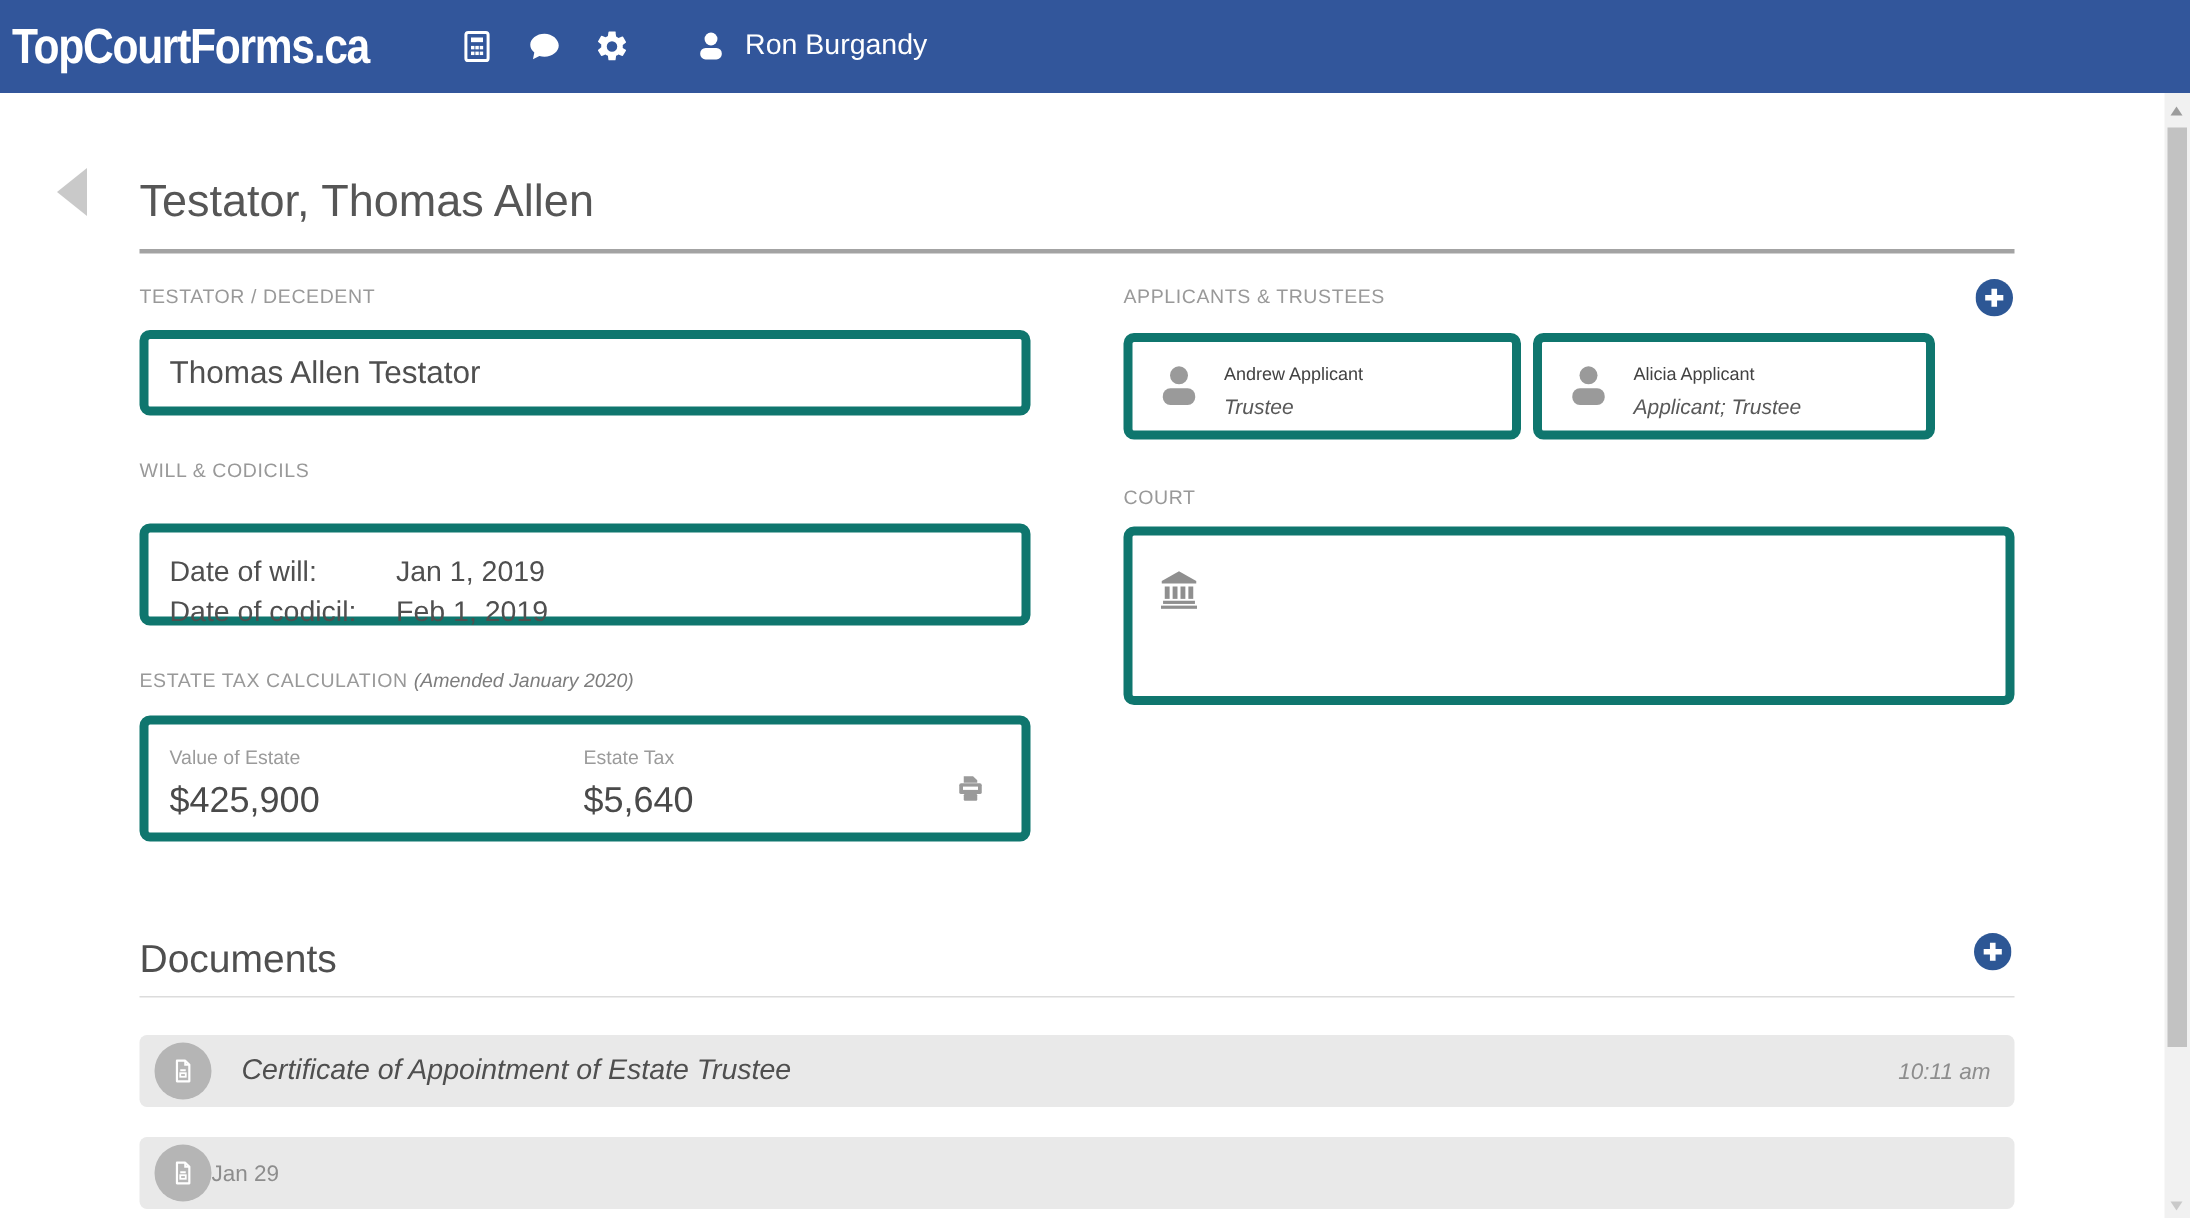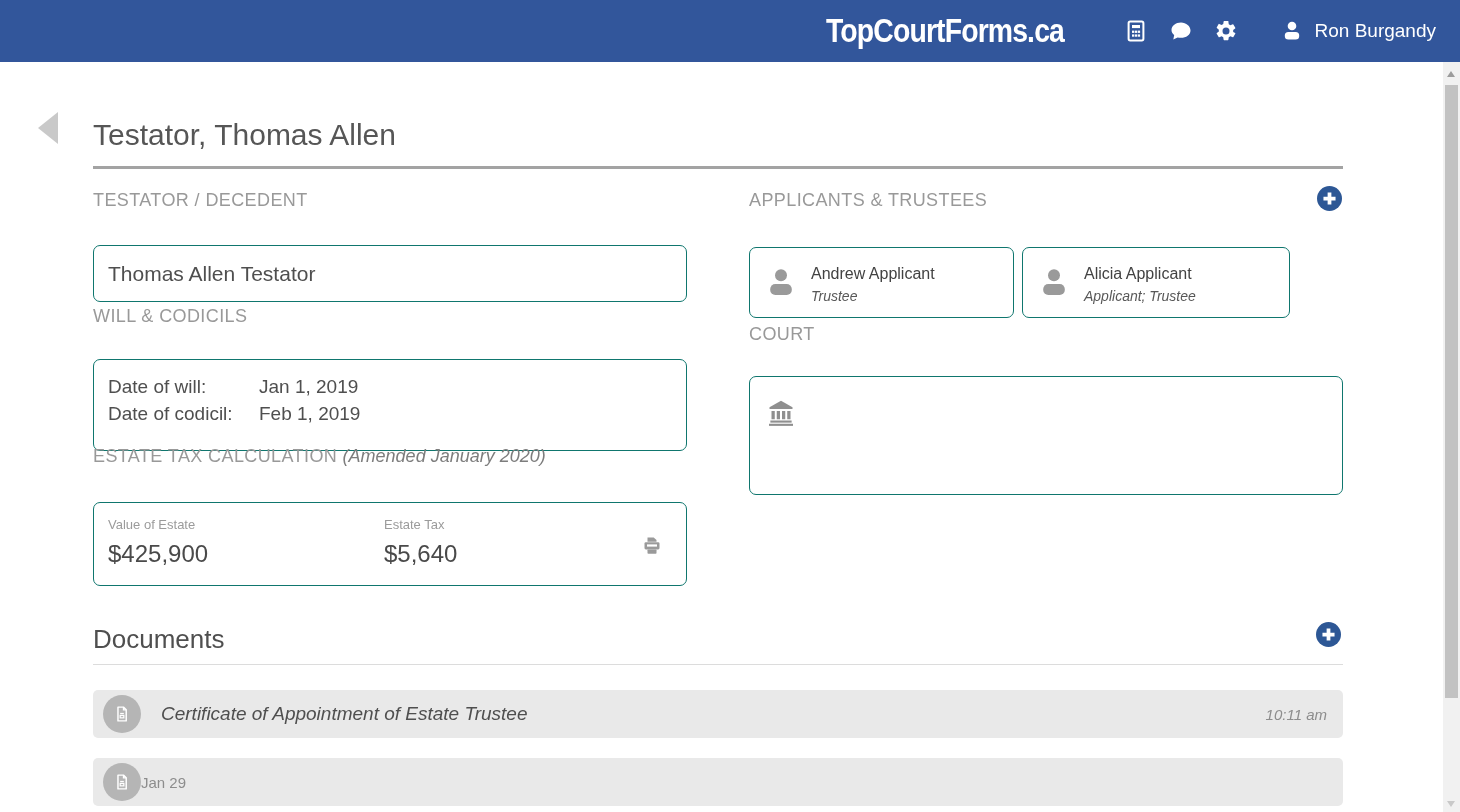--- a/index.html
+++ b/index.html
@@ -8,21 +8,21 @@
     background: #ffffff;
     font-family: "Liberation Sans", "DejaVu Sans", sans-serif;
     overflow: hidden;
     position: relative;
   }
 
   
   .app-header {
     position: absolute; top: 0; left: 0; width: 1460px; height: 62px;
     background: #32569b;
-    display: flex; align-items: center; justify-content: flex-end;
+    display: flex; align-items: center; justify-content: flex-start;
     padding: 0 24px 0 8px;
   }
   .brand {
     color: #fff; font-size: 33px; font-weight: 700; letter-spacing: -1px;
     transform: scaleX(0.86); transform-origin: left center;
     white-space: nowrap; cursor: pointer;
   }
   .header-right { display: flex; align-items: center; }
   .hicon { width: 24px; height: 24px; margin-left: 21px; cursor: pointer; display: block; }
   .hicon svg { width: 100%; height: 100%; display: block; }
@@ -53,36 +53,36 @@
     border-top: 16px solid transparent; border-bottom: 16px solid transparent;
     border-right: 20px solid #c9c9c9;
   }
   .page-title-wrap {
     position: absolute; left: 93px; top: 118px; width: 1250px;
     border-bottom: 3px solid #a3a3a3; padding-bottom: 14px;
   }
   .page-title { font-size: 30px; color: #565656; font-weight: 400; }
 
   .section-label {
-    position: absolute; font-size: 18px; color: #999999; letter-spacing: 0.4px; text-align: right;
+    position: absolute; font-size: 13px; color: #999999; letter-spacing: 0.4px; text-align: right;
   }
   .section-label .note { font-style: italic; color: #7d7d7d; text-transform: none; letter-spacing: 0; }
 
   .card {
     position: absolute; background: #fff;
-    border: 1px solid #0f766e; border-radius: 7px; margin-top: 25px;
+    border: 6px solid #0f766e; border-radius: 7px;
   }
 
   
   .testator-card { left: 93px; top: 220px; width: 594px; height: 57px;
     display: flex; align-items: center; padding-left: 14px; cursor: text; }
   .testator-name { font-size: 21px; color: #4f4f4f; }
 
   
-  .will-card { left: 93px; top: 334px; width: 594px; height: 92px; padding: 13px 0 0 14px; }
+  .will-card { left: 93px; top: 349px; width: 594px; height: 68px; padding: 13px 0 0 14px; }
   .will-row { display: flex; font-size: 19px; color: #4f4f4f; line-height: 27px; }
   .will-row .wlabel { width: 151px; }
 
   
   .estate-card { left: 93px; top: 477px; width: 594px; height: 84px; padding: 14px 0 0 14px; }
   .estate-col { position: absolute; top: 14px; }
   .estate-col.col1 { left: 14px; }
   .estate-col.col2 { left: 290px; }
   .mini-label { font-size: 13px; color: #9b9b9b; }
   .money { font-size: 24px; color: #4a4a4a; margin-top: 8px; }
@@ -91,21 +91,21 @@
 
   
   .plus-btn { position: absolute; width: 25px; height: 25px; cursor: pointer; }
   .plus-btn svg { width: 100%; height: 100%; display: block; }
   .applicant-card { top: 222px; height: 71px; display: flex; align-items: center; padding-left: 13px; cursor: pointer; }
   .applicant-card.first { left: 749px; width: 265px; }
   .applicant-card.second { left: 1022px; width: 268px; }
   .person-icon { width: 36px; height: 36px; flex: 0 0 36px; }
   .person-icon svg { width: 100%; height: 100%; display: block; }
   .applicant-text { margin-left: 12px; }
-  .applicant-name { font-size: 16px; color: #424242; line-height: 24px; }
+  .applicant-name { font-size: 12px; color: #424242; line-height: 24px; }
   .applicant-role { font-size: 14px; font-style: italic; color: #585858; margin-top: 2px; }
 
   
   .court-card { left: 749px; top: 351px; width: 594px; height: 119px; padding: 18px 0 0 16px; display: flex; cursor: pointer; }
   .bank-icon { width: 30px; height: 30px; flex: 0 0 30px; margin-top: 3px; }
   .bank-icon svg { width: 100%; height: 100%; display: block; }
   .court-text { margin-left: 17px; }
   .court-name { font-size: 21px; color: #4a4a4a; }
   .court-addr { font-size: 15px; color: #5e5e5e; line-height: 21px; margin-top: 4px; }
 

